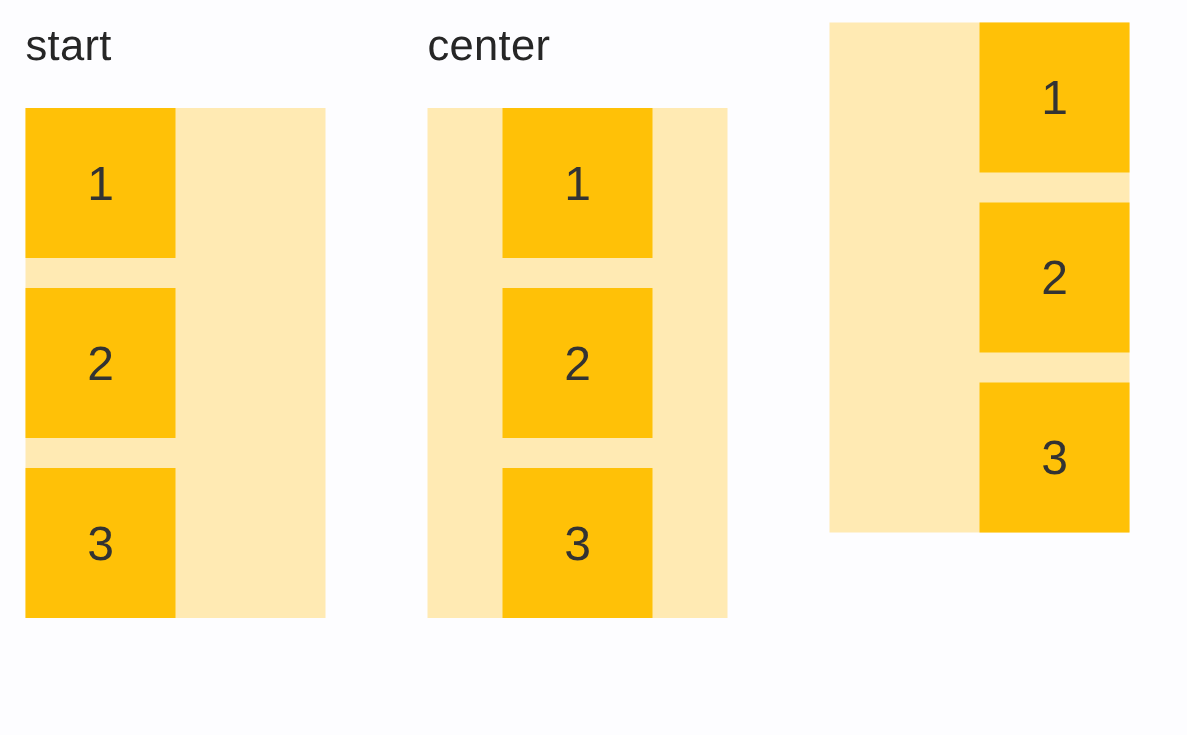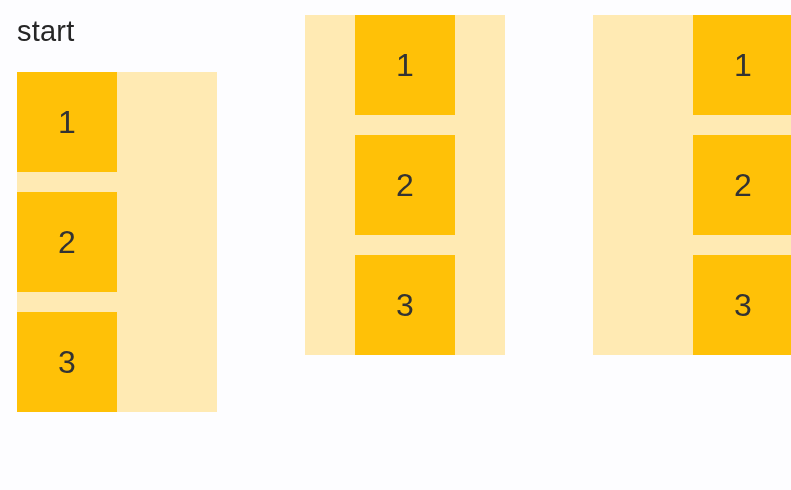--- a/index.html
+++ b/index.html
@@ -14,21 +14,21 @@
   body {
     width: 791px;
     height: 490px;
     overflow: hidden;
     background: var(--page-background, #fdfdff);
     font-family: "Liberation Sans", "DejaVu Sans", sans-serif;
     padding: 15px 0 0 17px;
   }
   .demo-row {
     display: flex;
-    gap: 88px;
+    gap: 68px;
   }
   .demo-col {
     width: 200px;
     flex: 0 0 200px;
   }
   .col-label {
     font-size: 29px;
     font-weight: 400;
     color: var(--label-text, #262626);
     margin: 0 0 24px 0;
@@ -66,20 +66,21 @@
   <section class="demo-col">
     <h2 class="col-label">start</h2>
     <div class="track align-start">
       <div class="box">1</div>
       <div class="box">2</div>
       <div class="box">3</div>
     </div>
   </section>
 
   <section class="demo-col">
+    <h2 class="col-label">center</h2>
     <div class="track align-center">
       <div class="box">1</div>
       <div class="box">2</div>
       <div class="box">3</div>
     </div>
   </section>
 
   <section class="demo-col">
     <div class="track align-end">
       <div class="box">1</div>

